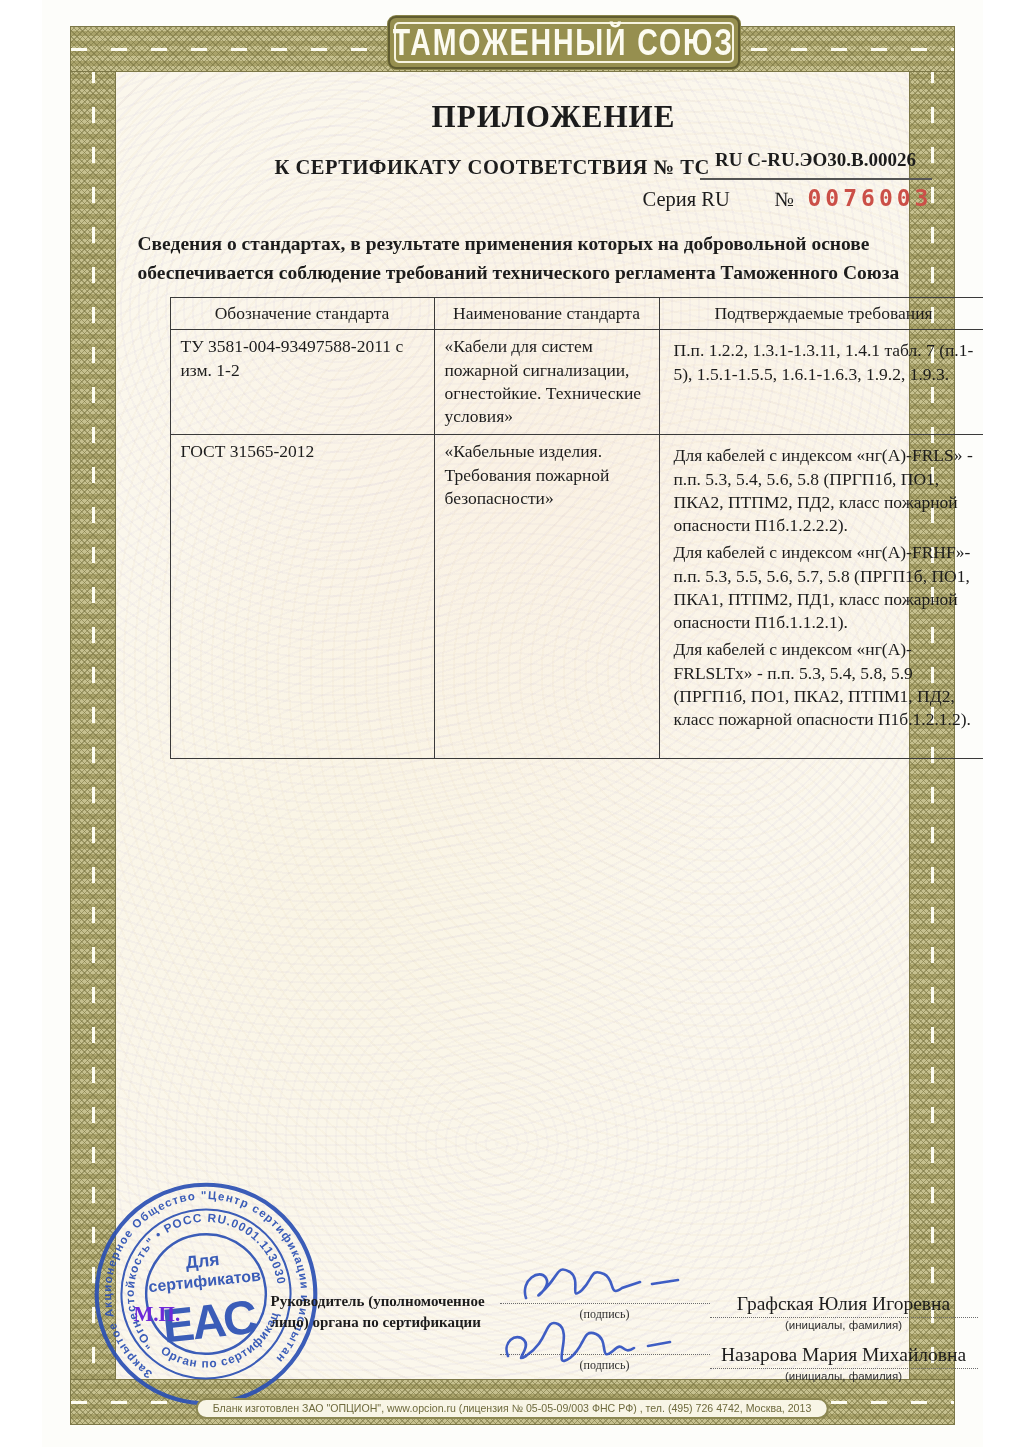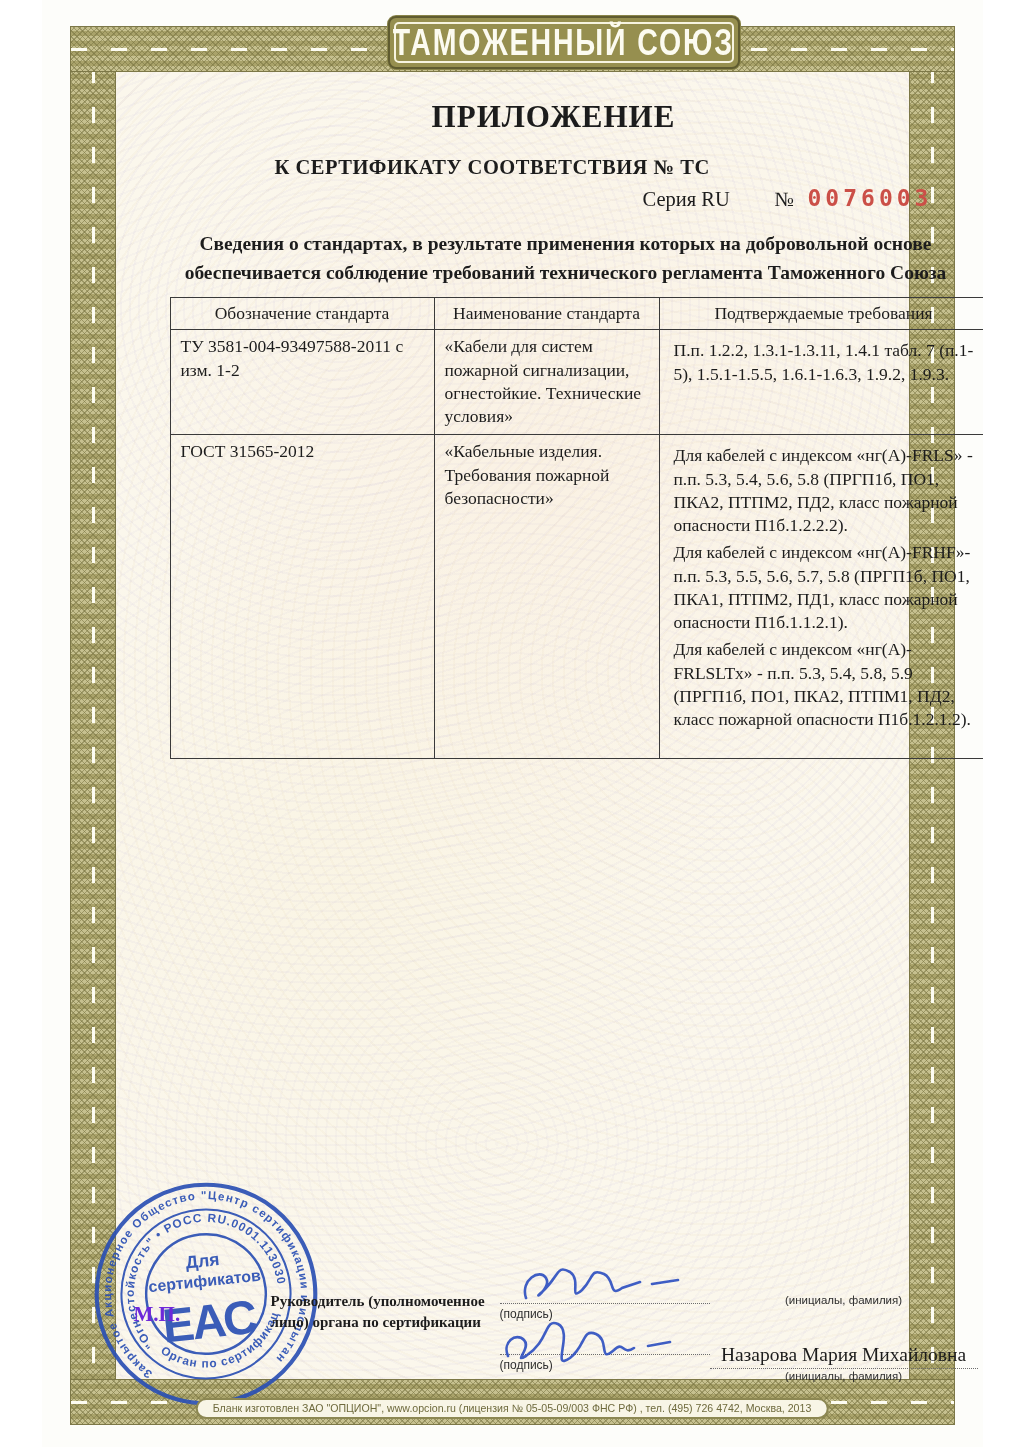--- a/index.html
+++ b/index.html
@@ -75,21 +75,21 @@
   }
   .series-label { position:absolute; z-index:3; left:601px; top:188px; font-size:20.5px; }
   .num-sign    { position:absolute; z-index:3; left:733px; top:188px; font-size:20.5px; }
   .blank-number {
     position:absolute; z-index:3; left:766px; top:185px;
     font-family:"DejaVu Sans Mono", monospace; font-weight:bold;
     font-size:23px; letter-spacing:4px; color:#cb4f47;
   }
   .intro {
     position:absolute; z-index:3; left:96px; top:229px; width:856px;
-    text-align:center; font-weight:bold; font-size:19.5px; line-height:1.5;
+    font-weight:bold; font-size:19.5px; line-height:1.5;
   }
   
   table.std {
     position:absolute; z-index:3; left:128px; top:297px; width:818px;
     border-collapse:collapse; table-layout:fixed;
   }
   table.std th, table.std td {
     border:1.6px solid #3a3a3a; font-size:17.5px; line-height:1.33;
     padding:5px 10px 6px 10px; vertical-align:top; background:transparent;
   }
@@ -103,22 +103,22 @@
   
   .role {
     position:absolute; z-index:4; font-weight:bold; font-size:15px; line-height:1.4; width:252px;
   }
   .role1 { left:229px; top:1291px; }
   .role2 { left:229px; top:1346px; width:272px; }
   .sigline { position:absolute; z-index:4; border-bottom:1.6px dotted #6d6d6d; width:210px; }
   .sigline1 { left:458px; top:1303px; }
   .sigline2 { left:458px; top:1354px; }
   .sigcap {
-    position:absolute; z-index:4; width:210px; text-align:left;
-    font-family:Liberation Sans, sans-serif; font-size:12px; color:#2e2e2e;
+    position:absolute; z-index:4; width:210px; text-align:center;
+    font-family:Liberation Serif, serif; font-size:12px; color:#2e2e2e;
   }
   .sigcap1 { left:458px; top:1307px; }
   .sigcap2 { left:458px; top:1358px; }
   .sig-svg { position:absolute; z-index:5; }
   .sig1 { left:470px; top:1258px; }
   .sig2 { left:456px; top:1312px; }
   .nameblock { position:absolute; z-index:4; width:268px; text-align:center; }
   .nb1 { left:668px; top:1293px; }
   .nb2 { left:668px; top:1344px; }
   .nameblock .nm {
@@ -150,20 +150,21 @@
   <div class="bframe h bf-bottom"></div>
   <div class="inner"></div>
 
   <div class="badge">
     <div class="badge-in"></div>
     <span>ТАМОЖЕННЫЙ СОЮЗ</span>
   </div>
 
   <div class="title">ПРИЛОЖЕНИЕ</div>
   <div class="cert-subtitle">К СЕРТИФИКАТУ СООТВЕТСТВИЯ  № ТС</div>
+  <div class="cert-number">RU C-RU.ЭО30.В.00026</div>
   <div class="series-label">Серия RU</div>
   <div class="num-sign">№</div>
   <div class="blank-number">0076003</div>
 
   <div class="intro">Сведения о стандартах, в результате применения которых на добровольной основе обеспечивается соблюдение требований технического регламента Таможенного Союза</div>
 
   <table class="std">
     <colgroup>
         <col class="c1">
         <col class="c2">
@@ -219,20 +220,21 @@
 
   <div class="mp-label">М.П.</div>
 
   <div class="role role1">Руководитель (уполномоченное лицо) органа по сертификации</div>
   <div class="sigline sigline1"></div>
   <svg class="sig-svg sig1" width="190" height="62" viewBox="0 0 190 62">
     <path d="M14,40 C8,22 28,10 34,20 C40,30 18,44 30,34 C48,18 44,6 58,14 C70,22 56,44 70,32 C82,20 78,10 92,16 C104,22 96,40 110,30 L128,24 M140,26 L166,22" fill="none" stroke="#2a4cc0" stroke-width="2.6" stroke-linecap="round" opacity=".9"></path>
   </svg>
   <div class="sigcap sigcap1">(подпись)</div>
   <div class="nameblock nb1">
+    <div class="nm">Графская Юлия Игоревна</div>
     <div class="cap">(инициалы, фамилия)</div>
   </div>
 
   <div class="sigline sigline2"></div>
   <svg class="sig-svg sig2" width="200" height="66" viewBox="0 0 200 66">
     <path d="M10,44 C4,30 18,20 26,28 C34,36 14,52 28,44 C52,28 46,6 60,12 C76,20 52,60 72,46 C88,34 84,16 98,22 C112,28 100,52 116,38 C126,28 124,44 136,36 M150,34 L172,30" fill="none" stroke="#2a4cc0" stroke-width="2.6" stroke-linecap="round" opacity=".9"></path>
   </svg>
   <div class="sigcap sigcap2">(подпись)</div>
   <div class="nameblock nb2">
     <div class="nm">Назарова Мария Михайловна</div>

